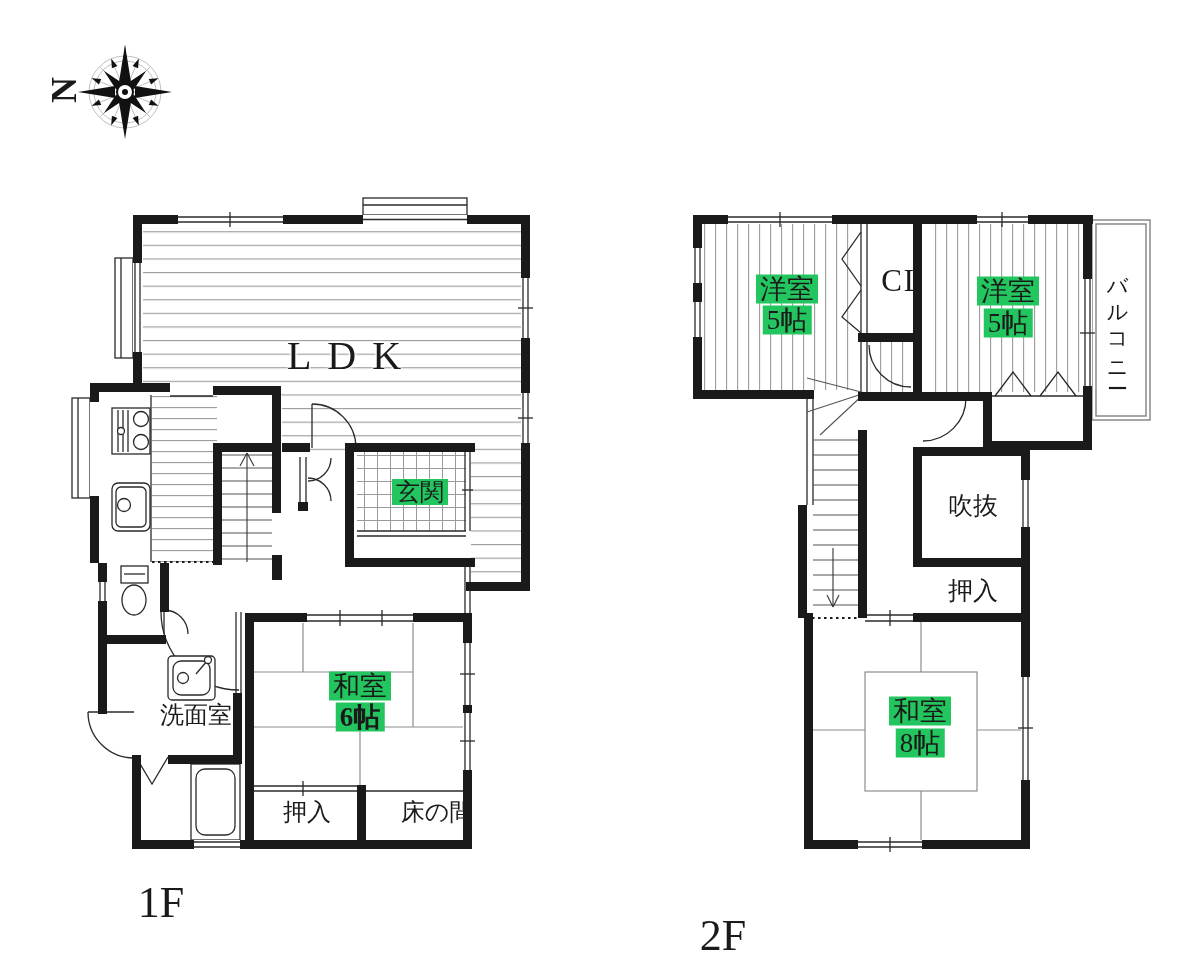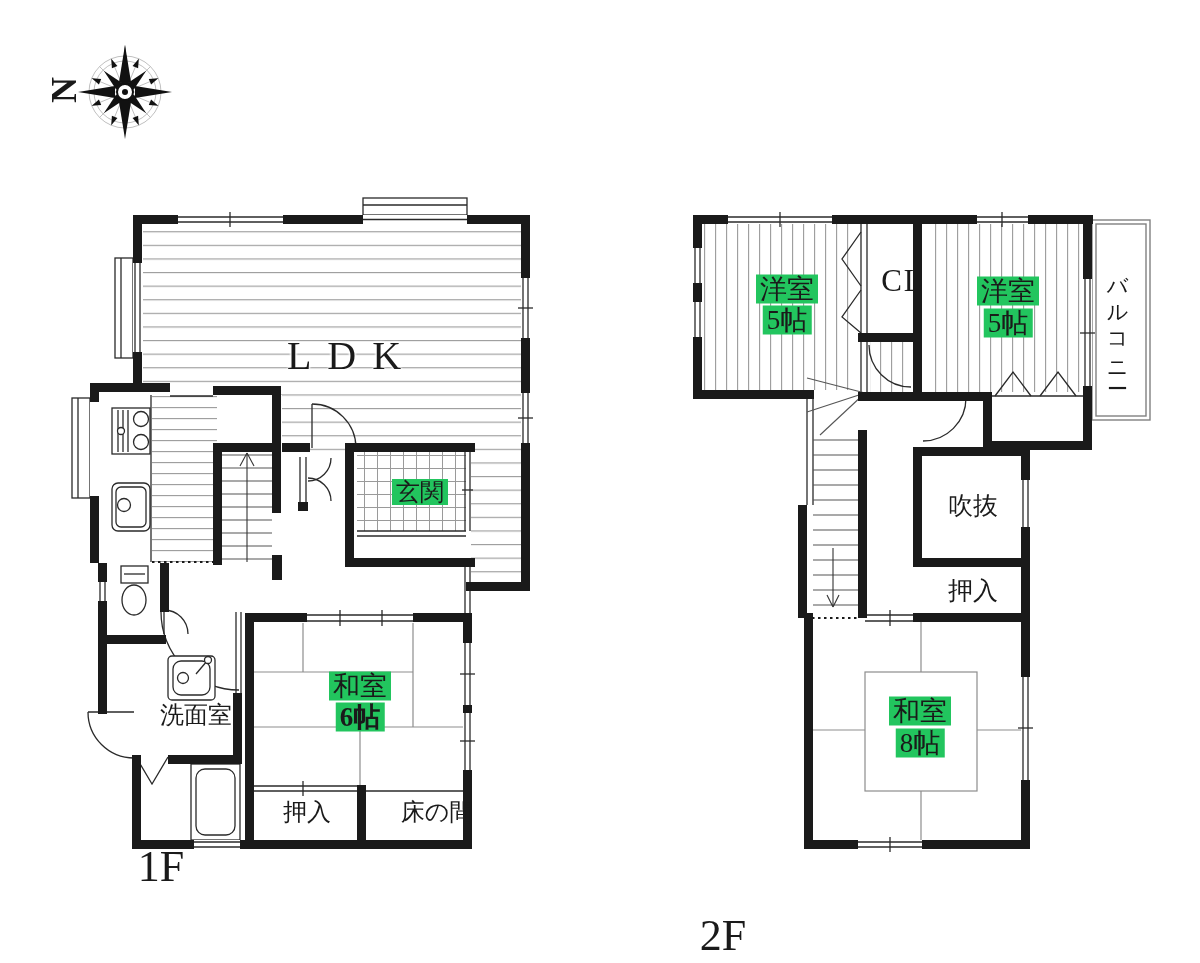--- a/index.html
+++ b/index.html
@@ -483,21 +483,21 @@
 
 <div class="lbl north" style="left:64px;top:90px;">N</div>
 
 <div class="lbl ldk" style="left:352px;top:316px;">LDK</div>
 <div class="lbl small bg" style="left:420px;top:492px;">玄関</div>
 <div class="lbl room bg" style="left:360px;top:686px;">和室</div>
 <div class="lbl room bg" style="left:360px;top:717px;font-weight:bold;">6帖</div>
 <div class="lbl small" style="left:307px;top:812px;">押入</div>
 <div class="lbl small" style="left:421px;top:812px;margin-left:16px;">床の間</div>
 <div class="lbl small" style="left:196px;top:715px;">洗面室</div>
-<div class="lbl floorlab" style="left:161px;top:867px;text-align:right;">1F</div>
+<div class="lbl floorlab" style="left:161px;top:903px;text-align:right;">1F</div>
 
 <div class="lbl room bg" style="left:787px;top:289px;">洋室</div>
 <div class="lbl room bg" style="left:787px;top:320px;">5帖</div>
 <div class="lbl cl" style="left:891px;top:280px;">CL</div>
 <div class="lbl room bg" style="left:1008px;top:291px;">洋室</div>
 <div class="lbl room bg" style="left:1008px;top:323px;">5帖</div>
 <div class="lbl vtext" style="left:1117px;top:322px;">バルコニー</div>
 <div class="lbl cl" style="left:1034px;top:419px;"></div>
 <div class="lbl room2" style="left:973px;top:505px;font-family:Liberation Serif, serif;">吹抜</div>
 <div class="lbl room2" style="left:973px;top:590px;">押入</div>

